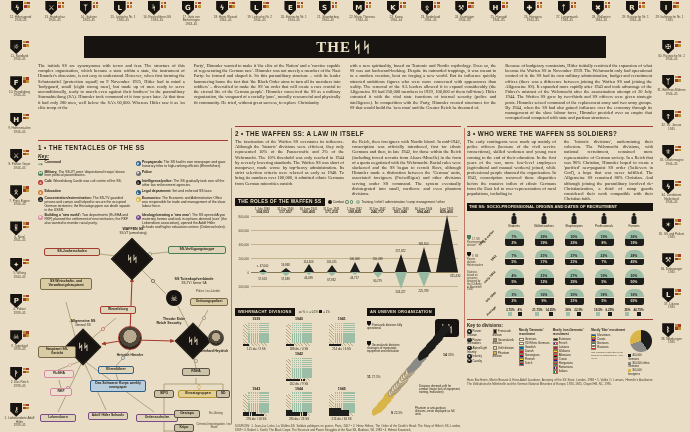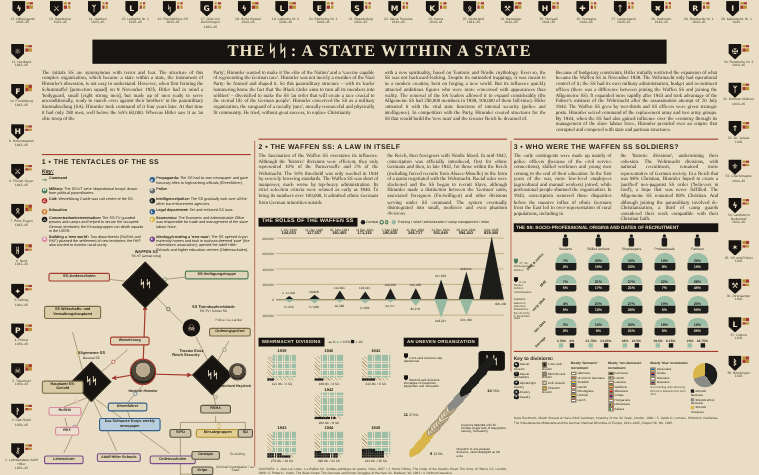--- a/index.html
+++ b/index.html
@@ -723,21 +723,20 @@
       <div class="sh-label">
         <div>38. Nibelungen</div>
         <div>1945</div>
       </div>
     </div>
   </div>
 
 <div id="title">
   <span>THE</span>
   <span class="runes">ᛋᛋ</span>
-  <span>: A STATE WITHIN A STATE</span>
 </div>
 
 <div id="intro">
   <div class="icol">The initials SS are synonymous with terror and fear. The structure of this complex organization, which became a state within a state, the instrument of Himmler's obsession, is not easy to understand. However, when first forming the Schutzstaffel [protection squad] on 9 November 1925, Hitler had in mind a 'bodyguard, small [eight strong men], but made up of men ready to serve unconditionally, ready to march even against their brothers' in the paramilitary Sturmabteilung (SA). Himmler took command of it four years later. At that time it had only 280 men, well below the SA's 60,000. Whereas Hitler saw it as 'an elite troop of the</div>
   <div class="icol">Party', Himmler wanted to make it 'the elite of the Nation' and a 'vaccine capable of regenerating the German race'. Himmler was not merely a member of the Nazi Party: he formed and shaped it. So this paramilitary structure – with its leader hammering home the fact that 'the Black Order aims to turn all its members into soldiers' – diversified to make the SS 'an order that will create a race crucial to the eternal life of the German people'. Himmler conceived the SS as a military organization, the vanguard of a racially 'pure', morally resourceful and physically fit community. He tried, without great success, to replace Christianity</div>
   <div class="icol">with a new spirituality, based on Teutonic and Nordic mythology. Even so, the SS was not backward-looking. Despite its outmoded trappings, it was meant to be a modern creation, bent on forging a new world. But its influence quickly attracted ambitious figures who were more concerned with appearances than reality. The removal of the SA leaders allowed it to expand considerably (the Allgemeine SS had 250,000 members in 1939, 100,000 of them full-time). Hitler entrusted it with the vital state functions of internal security (police and intelligence). In competition with the Party, Himmler created structures for the SS that would build the 'new man' and the Greater Reich he dreamed of.</div>
   <div class="icol">Because of budgetary constraints, Hitler initially restricted the expansion of what became the Waffen SS in November 1939. The Wehrmacht only had operational control of it; the SS had its own military administration, budget and recruitment offices (there was a difference between joining the Waffen SS and joining the Allgemeine SS). It expanded more rapidly after 1943 and took advantage of the Führer's mistrust of the Wehrmacht after the assassination attempt of 20 July 1944. The Waffen SS grew by two-thirds and SS officers were given strategic posts. Himmler seized command of the replacement army and two army groups. By 1944, when the SS had also gained influence over the economy through its management of the slave labour force, Himmler presided over an empire that corrupted and competed with state and partisan structures.</div>
 </div>
 
 <div class="vrule" style="left:231px;top:128px;height:296px"></div>

